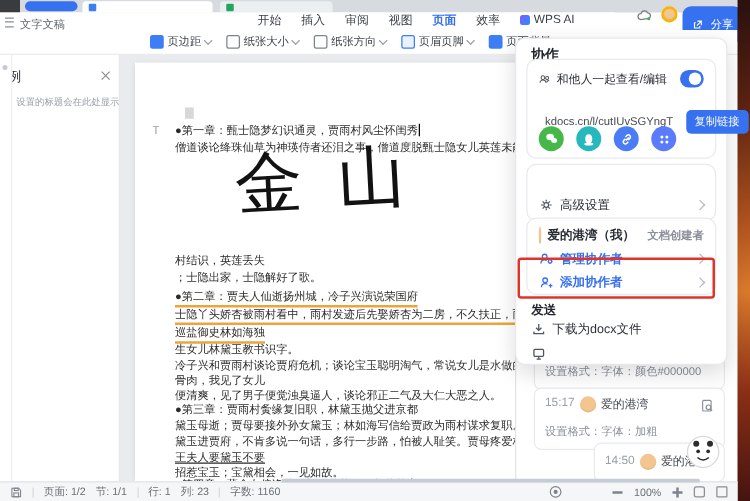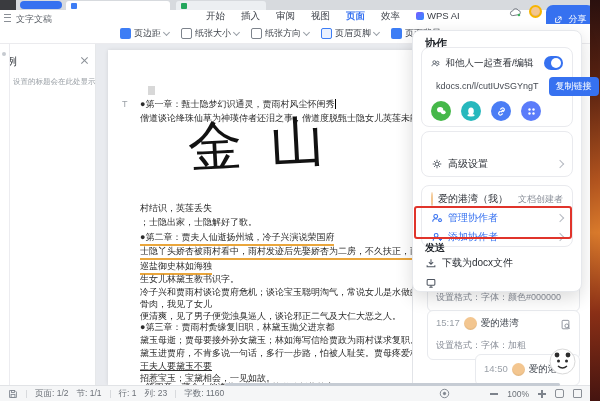--- a/index.html
+++ b/index.html
@@ -265,21 +265,21 @@
             <path d="M1.5 11c0-2 1.6-3.2 3.5-3.2S8.5 9 8.5 11"></path>
           <circle cx="10" cy="5.5" r="1.8"></circle>
             <path d="M9.5 10.8c.2-1.6 1.3-2.5 3-2.3"></path>
         </svg>
         <span style="font-size:9.5px">和他人一起查看/编辑</span>
         <span class="sp"></span>
         <span id="toggle">
             <span class="knob"></span>
           </span>
       </div>
-      <div class="prow" style="top:29px;height:18px;">
+      <div class="prow" style="top:40px;height:18px;">
         <svg width="12" height="12" viewBox="0 0 14 14" fill="none" stroke="#4e5560" stroke-width="1.2">
           <path d="M6 8l3-3M5.5 4.5L7 3a2 2 0 013 3l-1.5 1.5M8.5 9.5L7 11a2 2 0 01-3-3l1.5-1.5"></path>
         </svg>
         <span class="linktxt">kdocs.cn/l/cutIUvSGYngT</span>
         <span class="sp"></span>
         <span id="copybtn">复制链接</span>
       </div>
       <div class="prow" style="top:53px;height:20px;gap:10px;">
         <span class="circ" style="background:#45b849">
           <svg width="11" height="10" viewBox="0 0 12 11">
@@ -314,21 +314,21 @@
         <svg width="12" height="12" viewBox="0 0 14 14" fill="none" stroke="#4e5560" stroke-width="1.1">
           <circle cx="7" cy="7" r="2.2"></circle>
             <path d="M7 2v2M7 10v2M2 7h2M10 7h2M3.6 3.6L5 5M9 9l1.4 1.4M10.4 3.6L9 5M5 9l-1.4 1.4"></path>
         </svg>
         <span>高级设置</span>
         <span class="sp"></span>
           <span class="cright"></span>
       </div>
     </div>
 
-    <div class="gbox" style="top:154px;height:60px;">
+    <div class="gbox" style="top:143px;height:60px;font-weight:bold;">
       <div class="prow" style="top:5px;">
         <span class="havatar" style="width:14px;height:14px;"></span>
         <span>爱的港湾（我）</span>
         <span class="sp"></span>
         <span class="gray">文档创建者</span>
       </div>
       <div class="prow" style="top:24px;">
         <svg width="12" height="12" viewBox="0 0 14 14" fill="none" stroke="#3671f0" stroke-width="1.2">
           <circle cx="5.5" cy="5" r="2.2"></circle>
             <path d="M2 11.5c0-2.2 1.7-3.5 3.5-3.5.8 0 1.5.2 2.1.6"></path>

